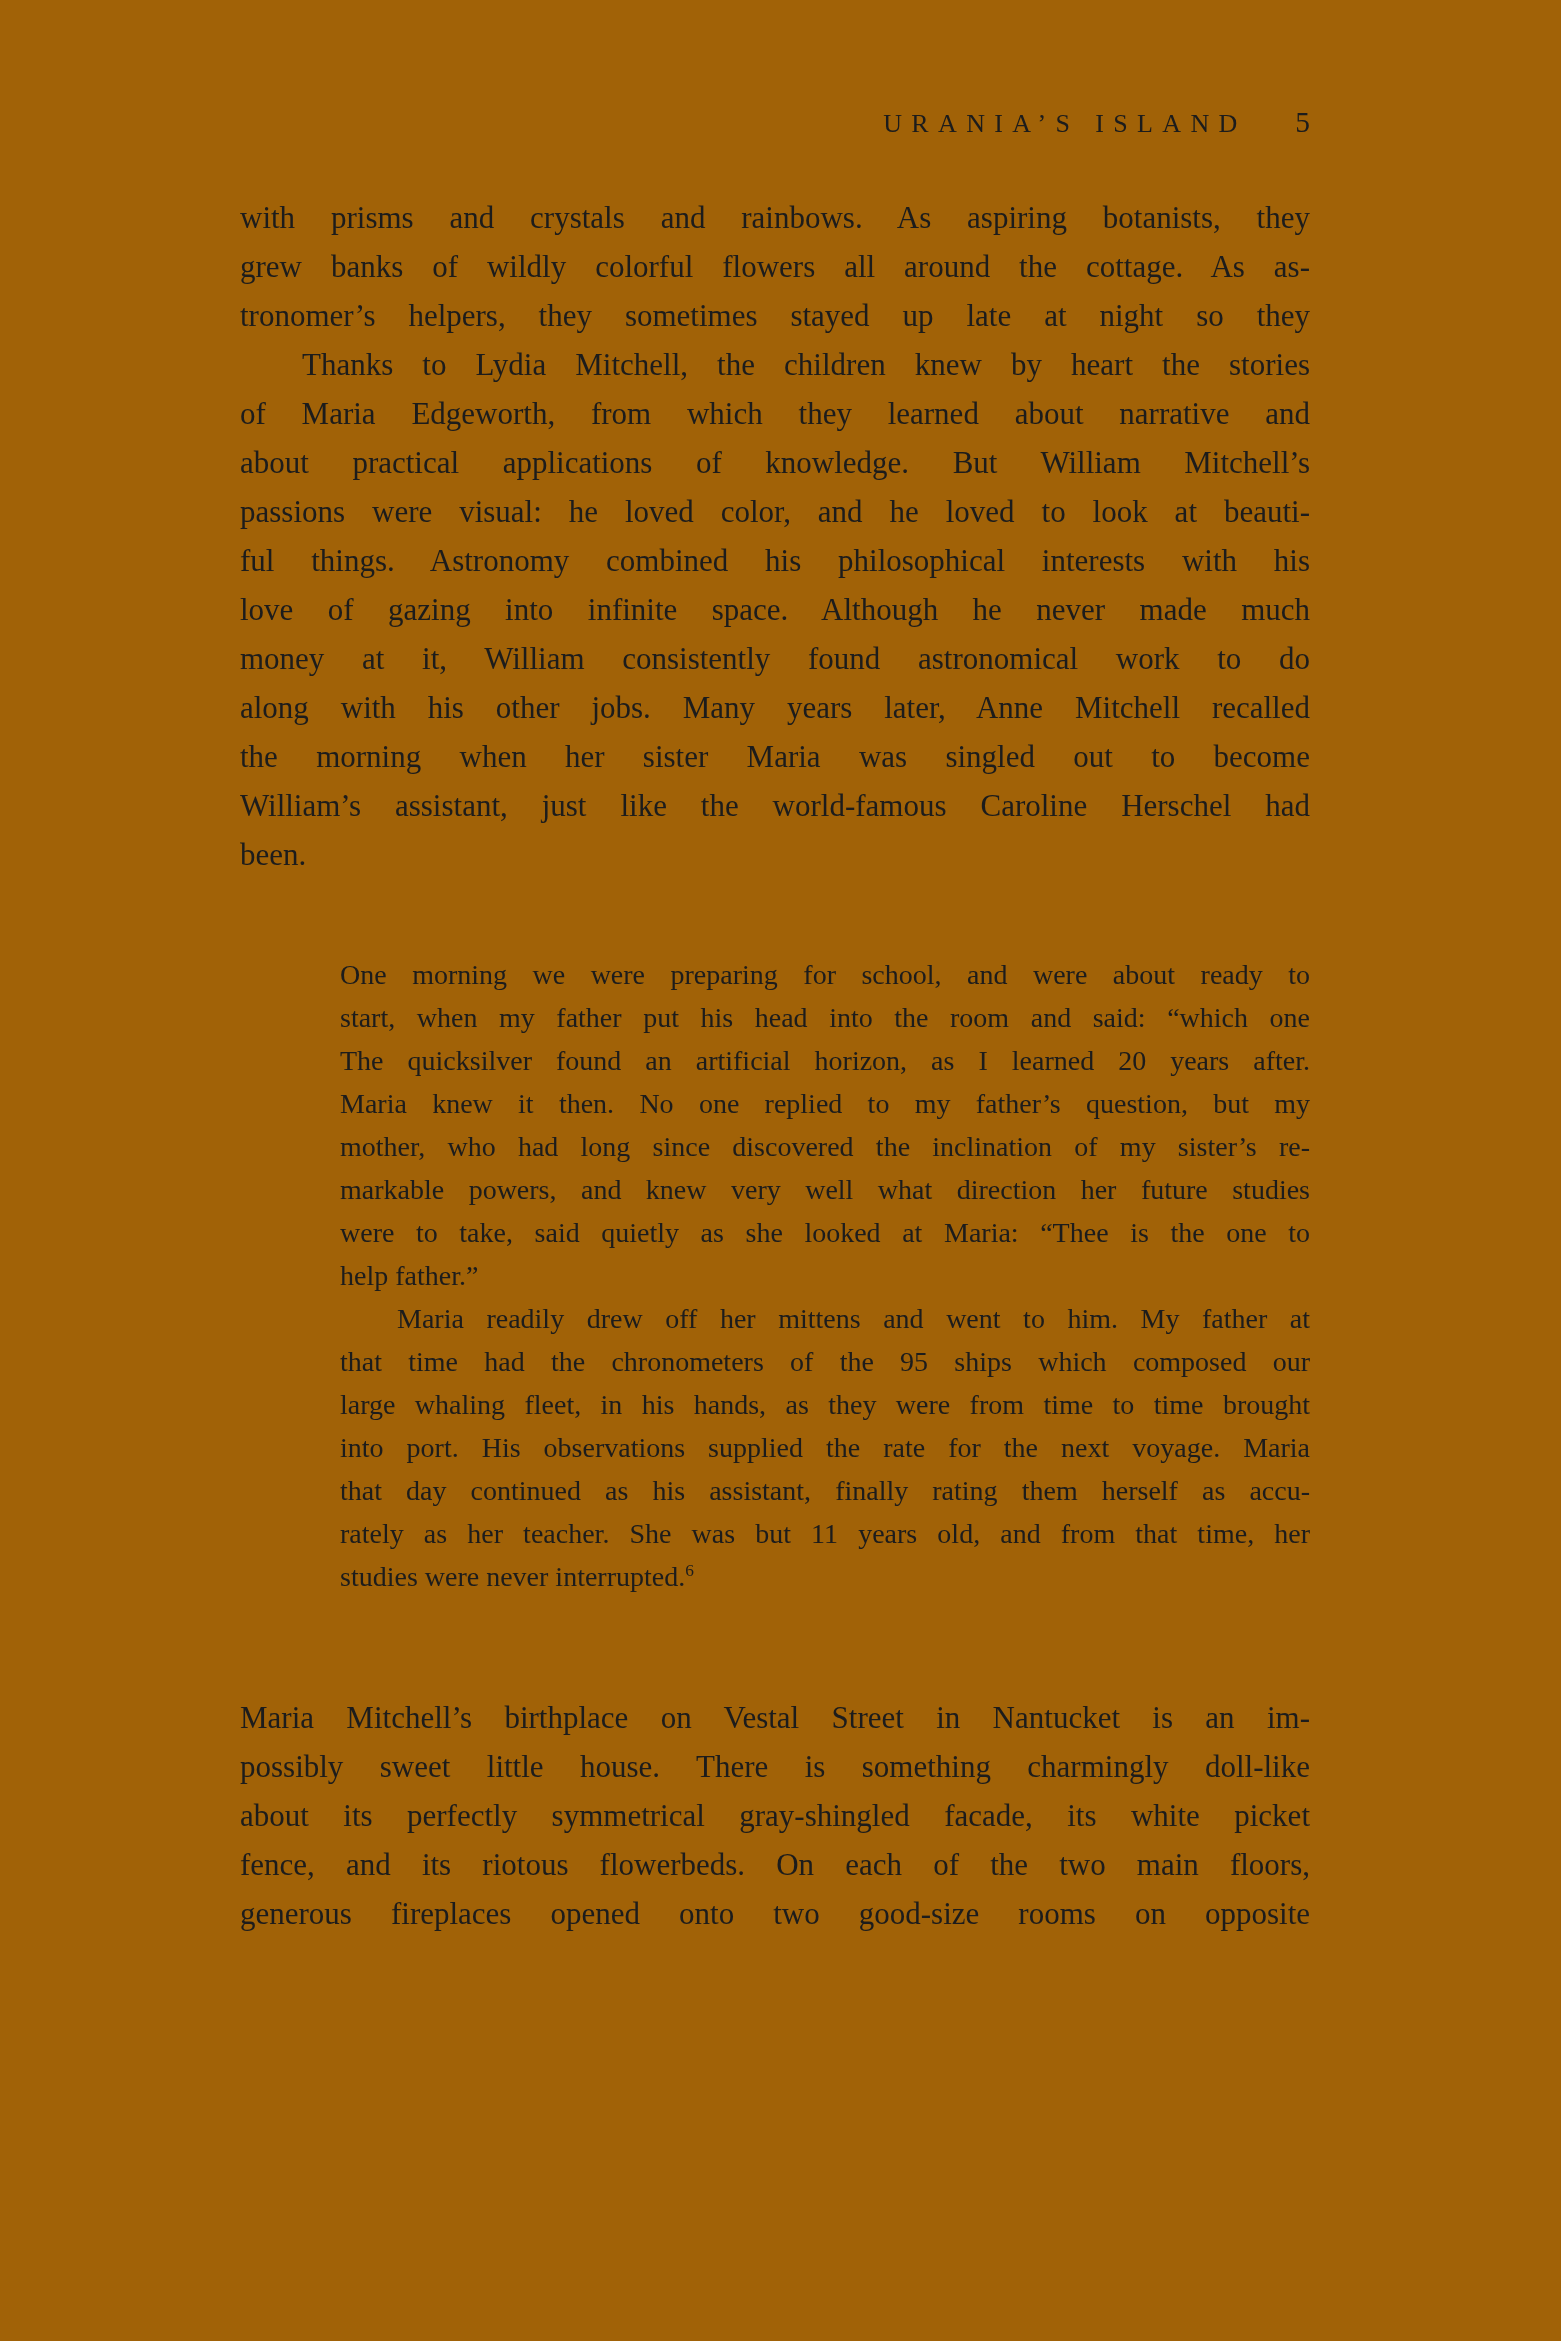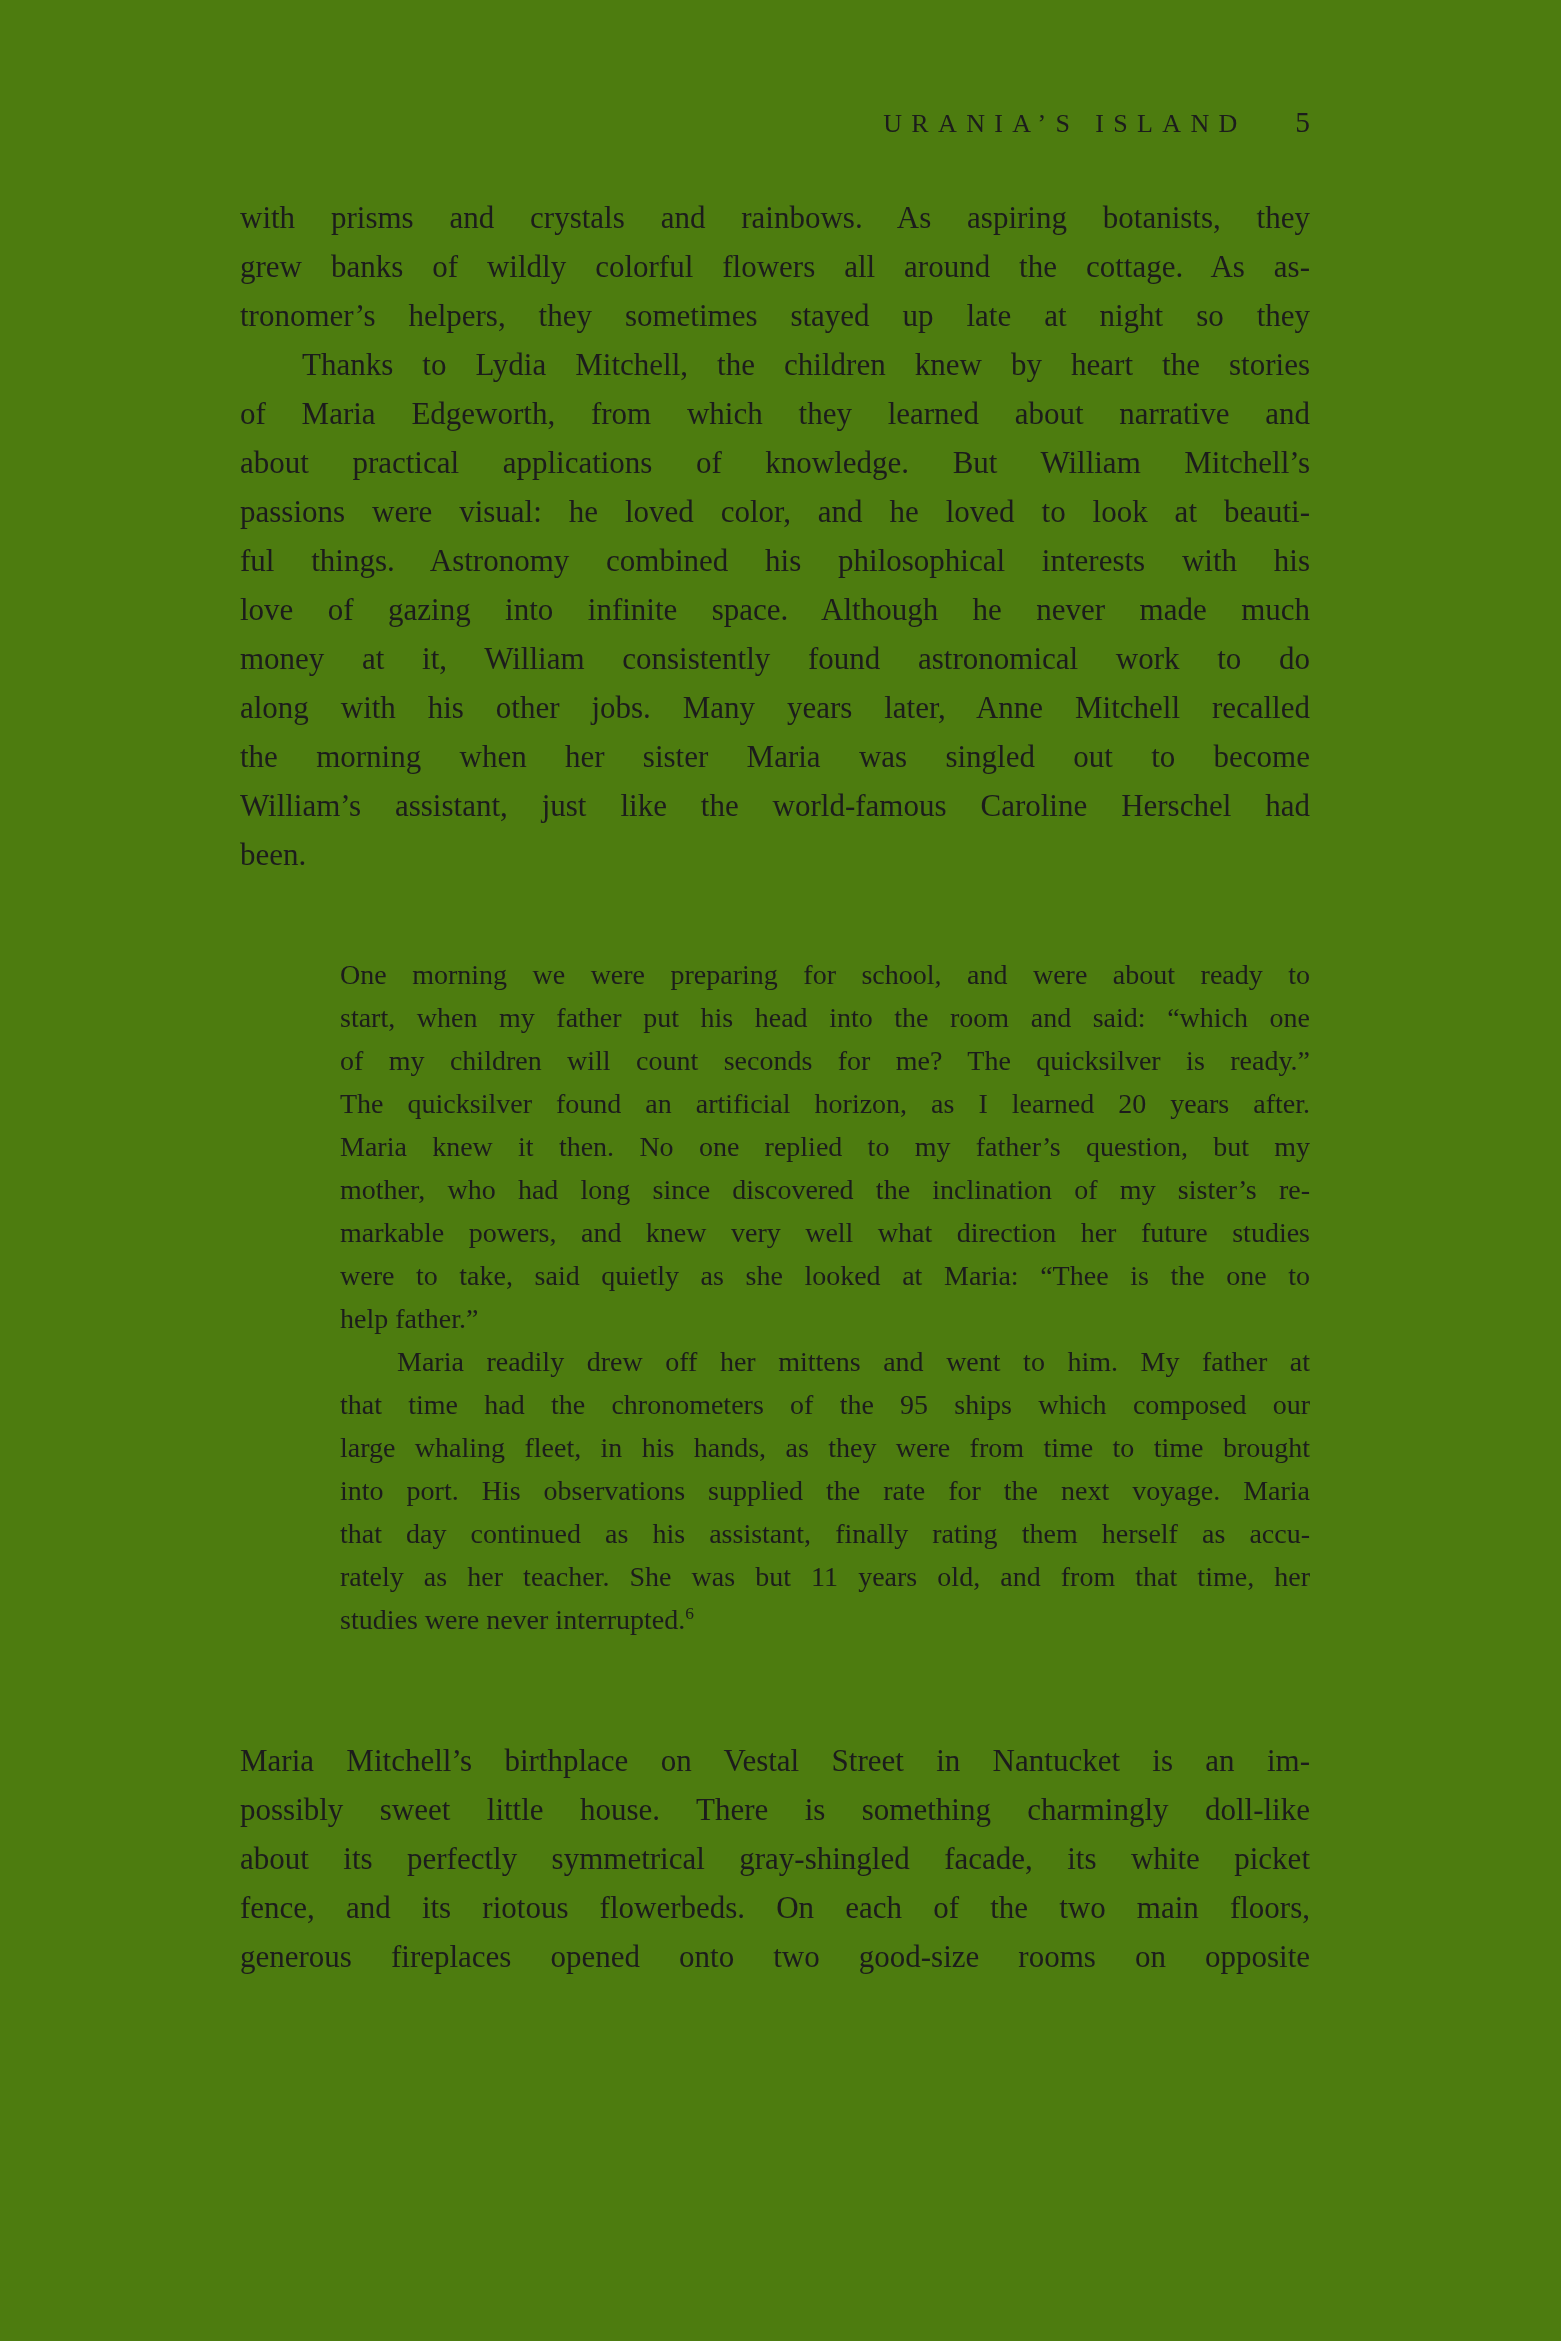--- a/index.html
+++ b/index.html
@@ -56,21 +56,21 @@
   .quote .line.indent { text-indent: 57px; }
   sup.fnote {
     font-size: 0.62em;
     vertical-align: super;
     line-height: 0;
   }
 </style>
 </head>
 <body>
 
-<div class="page" style="background: #4d7c0f; color: rgb(28, 28, 28);">
+<div class="page" style="background: #a16207; color: rgb(28, 28, 28);">
   <div class="page-header">
     <span class="running-head">URANIA’S ISLAND</span>
     <span class="folio">5</span>
   </div>
   <div class="textblock">
       <div class="para">
         <div class="line">with prisms and crystals and rainbows. As aspiring botanists, they</div>
         <div class="line">grew banks of wildly colorful flowers all around the cottage. As as-</div>
         <div class="line">tronomer’s helpers, they sometimes stayed up late at night so they</div>
       </div>
@@ -84,21 +84,20 @@
         <div class="line">money at it, William consistently found astronomical work to do</div>
         <div class="line">along with his other jobs. Many years later, Anne Mitchell recalled</div>
         <div class="line">the morning when her sister Maria was singled out to become</div>
         <div class="line">William’s assistant, just like the world-famous Caroline Herschel had</div>
         <div class="line flush">been.</div>
       </div>
       <div class="quote">
         <div>
           <div class="line">One morning we were preparing for school, and were about ready to</div>
           <div class="line">start, when my father put his head into the room and said: “which one</div>
-          <div class="line">of my children will count seconds for me? The quicksilver is ready.”</div>
           <div class="line">The quicksilver found an artificial horizon, as I learned 20 years after.</div>
           <div class="line">Maria knew it then. No one replied to my father’s question, but my</div>
           <div class="line">mother, who had long since discovered the inclination of my sister’s re-</div>
           <div class="line">markable powers, and knew very well what direction her future studies</div>
           <div class="line">were to take, said quietly as she looked at Maria: “Thee is the one to</div>
           <div class="line flush">help father.”</div>
         </div>
         <div>
           <div class="line indent">Maria readily drew off her mittens and went to him. My father at</div>
           <div class="line">that time had the chronometers of the 95 ships which composed our</div>

